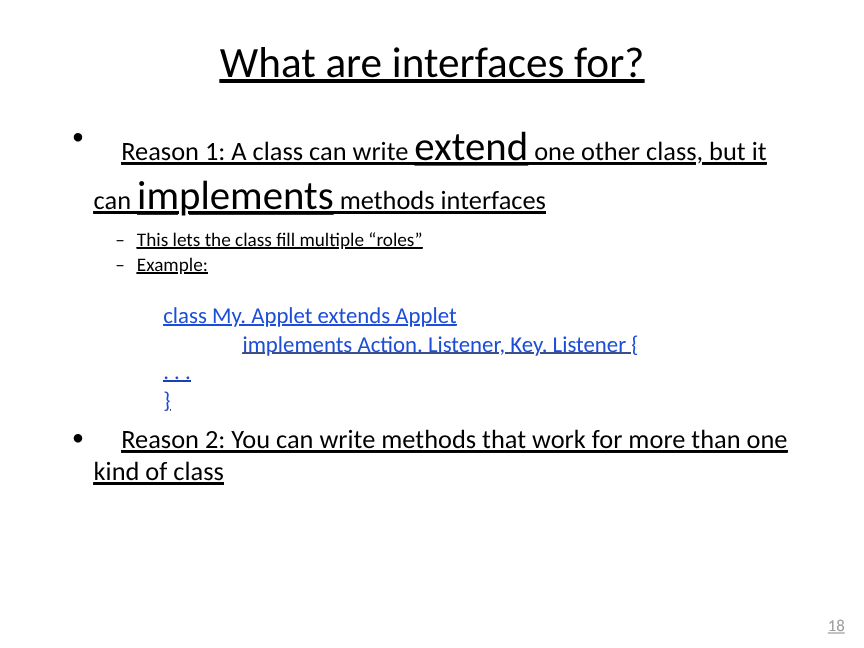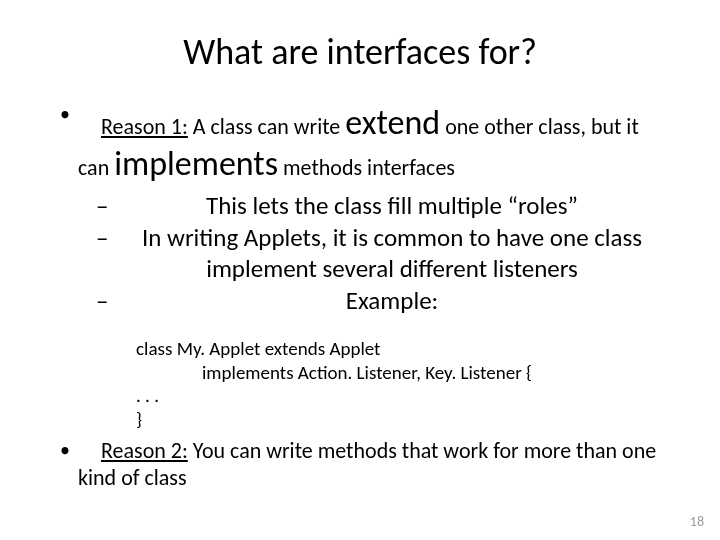--- a/index.html
+++ b/index.html
@@ -1,15 +1,15 @@
 <!DOCTYPE html>
 <html><head>
 <meta charset="utf-8">
 <style>
-  * { margin: 0; padding: 0; box-sizing: border-box; }
+  * { margin: 0; padding: 0; box-sizing: border-box; text-decoration: underline; }
   body {
     width: 720px;
     height: 540px;
     background: #fff;
     font-family: Calibri, "Segoe UI", Arial, sans-serif;
     color: #000;
     position: relative;
     overflow: hidden;
   }
   .slide {
@@ -45,36 +45,35 @@
   .underline { text-decoration: underline; margin-left: 23px; }
   ul.dashes {
     list-style: none;
     margin-left: 18px;
     margin-top: 6px;
     margin-bottom: 6px;
   }
   ul.dashes > li {
     position: relative;
     padding-left: 18px;
-    font-size: 25px;
+    font-size: 16px;
     line-height: 1.22;
     margin-bottom: 2px;
-    text-align: center;
   }
   ul.dashes > li::before {
     content: "–";
     position: absolute;
     left: 0;
     top: 0;
   }
   .codeblock {
     margin: 20px 0 6px 58px;
     font-size: 19px;
     line-height: 1.25;
-    color: #000000;
+    color: #1d4ed8;
   }
   .codeline2 { padding-left: 66px; }
   .codeline3 { padding-left: 0; }
   .pagenum {
     position: absolute;
     right: 16px;
     bottom: 10px;
     font-size: 14px;
     color: #9c9c9c;
     margin-left: 41px;
@@ -85,21 +84,20 @@
 
 <div class="slide">
   <h1 class="title">What are interfaces for?</h1>
 
   <ul class="bullets">
     <li>
       <span class="underline">Reason 1:</span><span> A class can write </span><span class="emph">extend</span><span> one other class, but it can </span><span class="emph">implements</span><span> methods interfaces</span>
 
       <ul class="dashes">
         <li>This lets the class fill multiple “roles”</li>
-        <li>In writing Applets, it is common to have one class implement several different listeners</li>
         <li>Example:</li>
       </ul>
 
       <div class="codeblock">
         <div>class My. Applet extends Applet</div>
         <div class="codeline2">implements Action. Listener, Key. Listener {</div>
         <div class="codeline3">. . .</div>
         <div class="codeline3">}</div>
       </div>
     </li>

